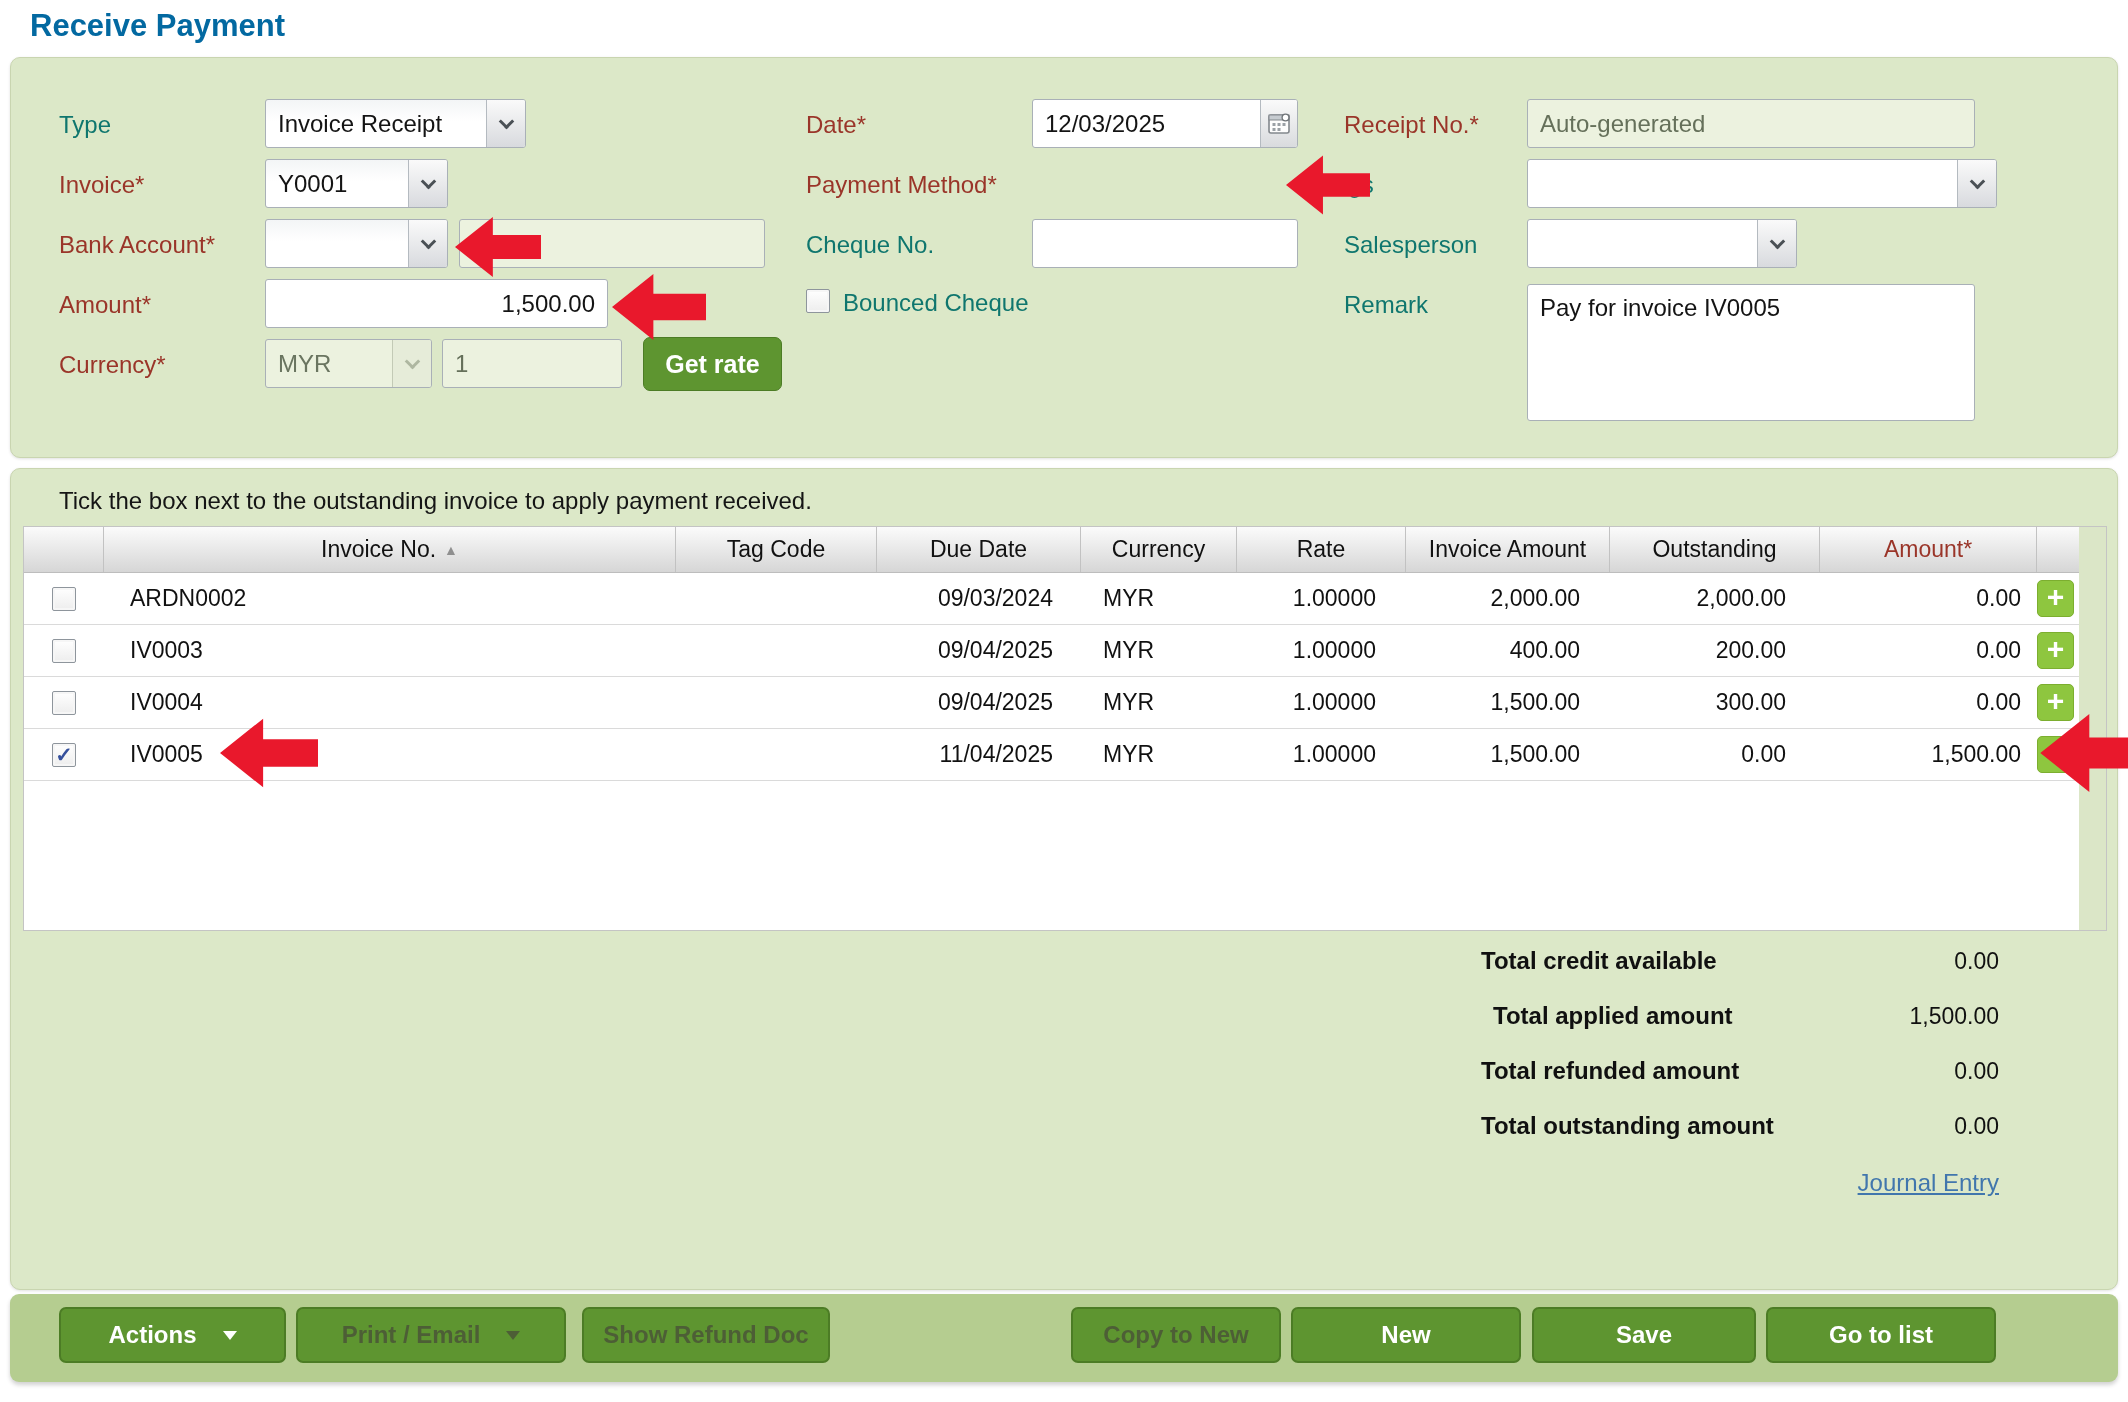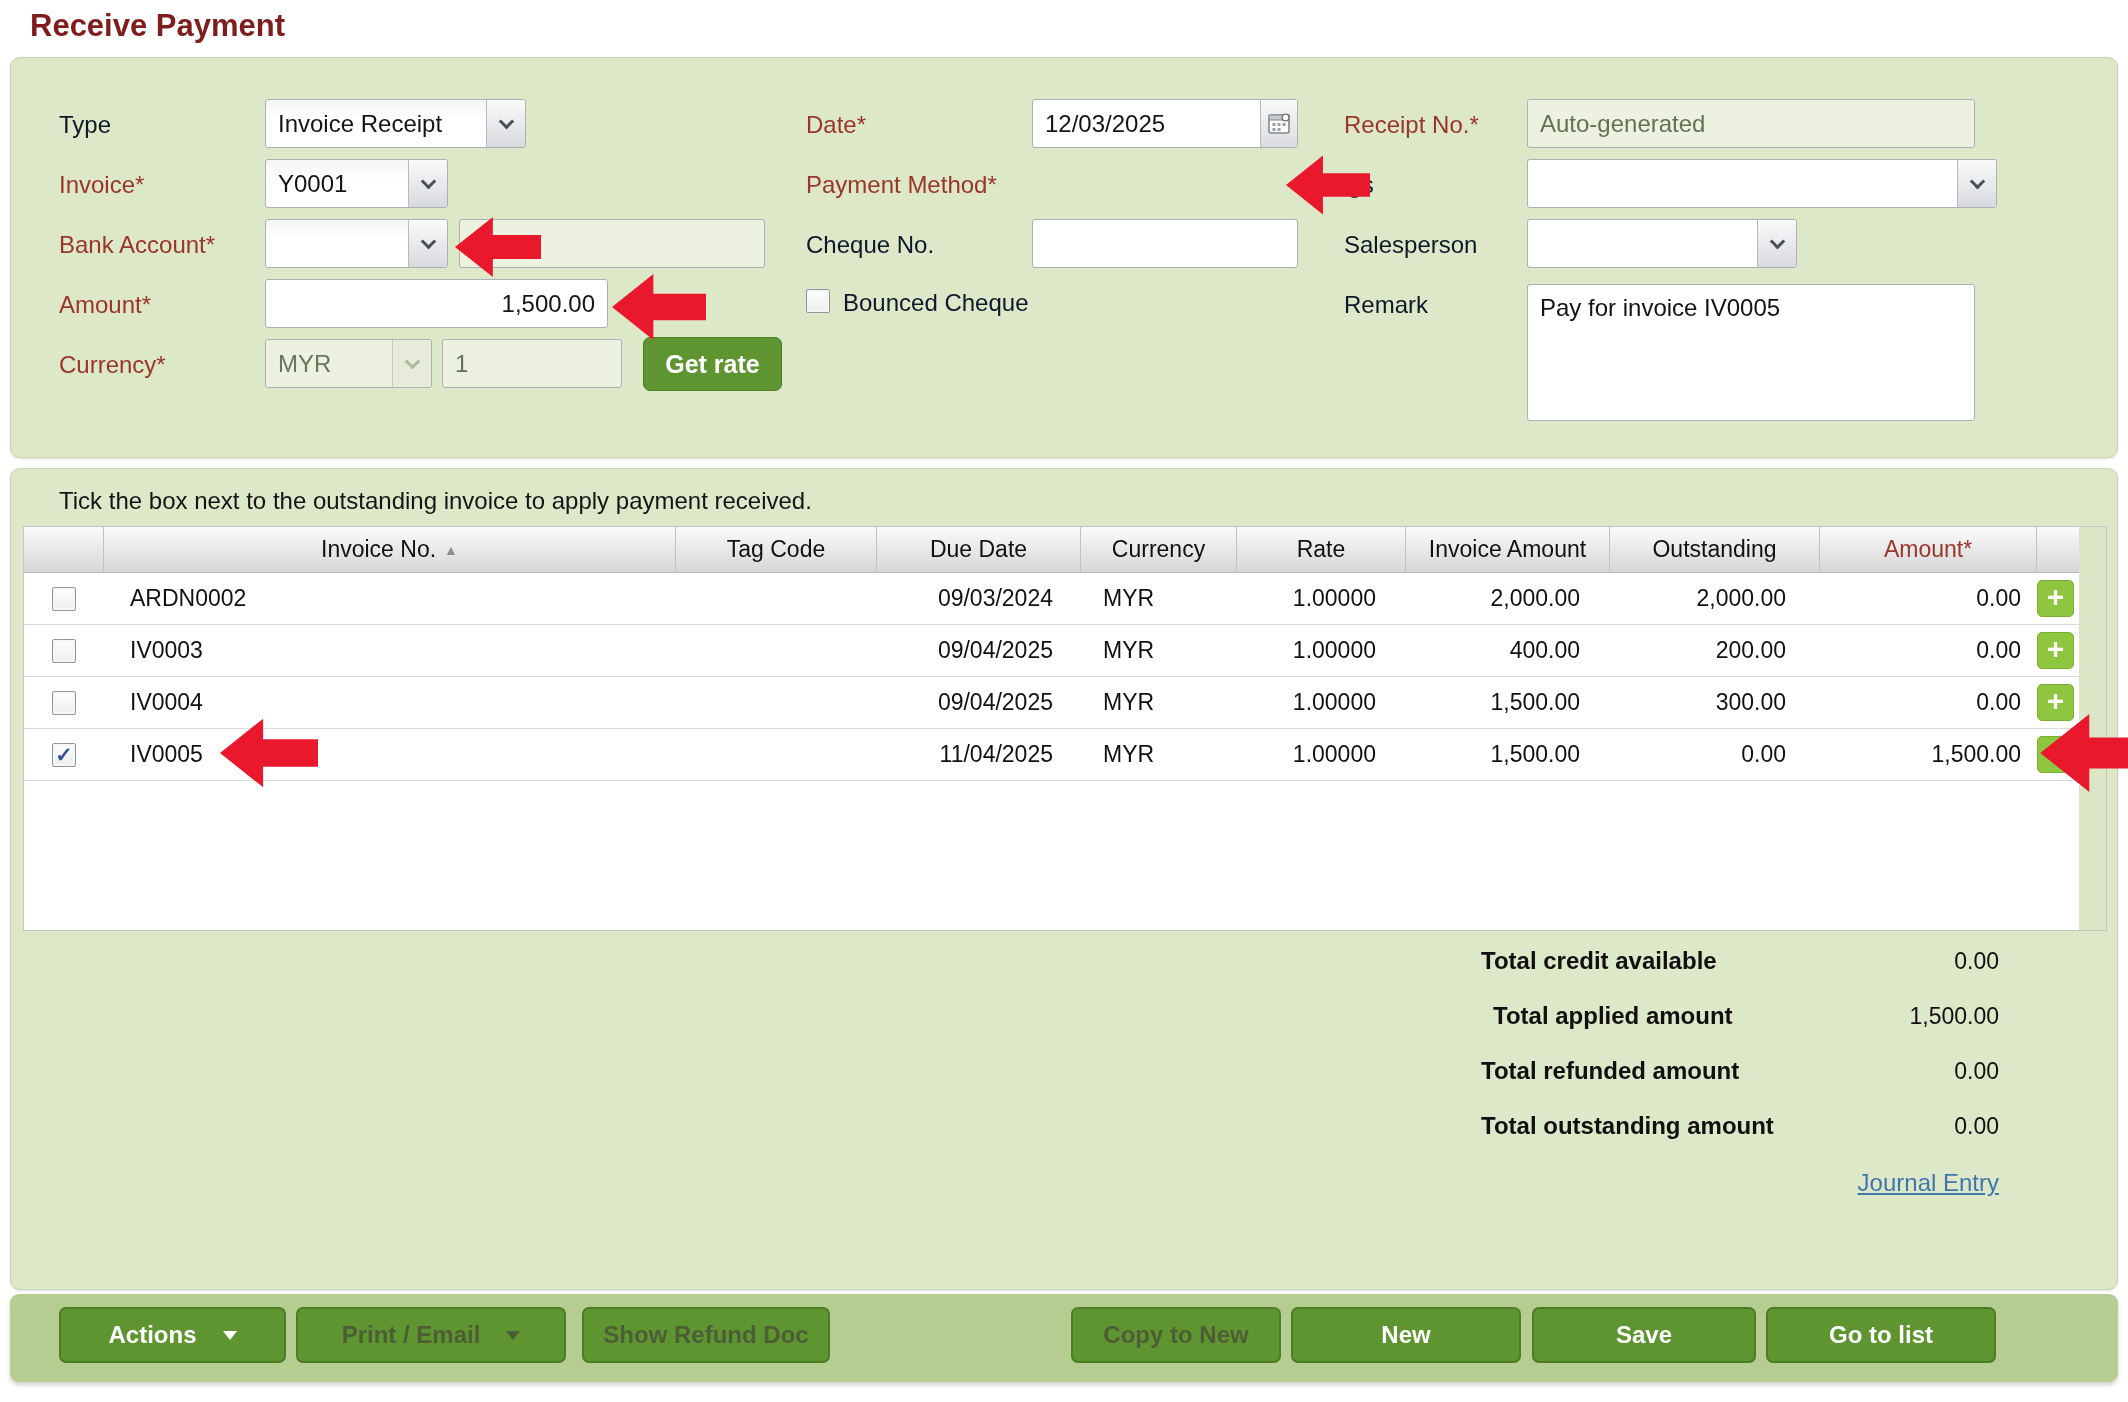--- a/index.html
+++ b/index.html
@@ -1,25 +1,25 @@
 <!DOCTYPE html>
 <html><head>
 <meta charset="utf-8">
 <style>
   * { margin:0; padding:0; box-sizing:border-box; }
   body { background:#fafafa; font-family:"Liberation Sans", sans-serif; }
   .page { position:relative; width:2128px; height:1402px; background:#ffffff; overflow:hidden; }
 
-  .page-title { position:absolute; left:30px; top:8px; font-size:31px; font-weight:700; color:#7f1d1d; }
+  .page-title { position:absolute; left:30px; top:8px; font-size:31px; font-weight:700; color:#0369a1; }
 
   .panel { position:absolute; left:10px; width:2108px; background:#dce8c8; border:1px solid #c9d5b0; border-radius:10px; box-shadow:0 1px 3px rgba(0,0,0,.12); }
   .panel.form-panel  { top:57px;  height:401px; }
   .panel.table-panel { top:468px; height:822px; }
 
-  .lbl { position:absolute; font-size:24px; color:#0f172a; white-space:nowrap; }
+  .lbl { position:absolute; font-size:24px; color:#0f766e; white-space:nowrap; }
   .lbl.req { color:#9a3529; }
 
   .field { position:absolute; height:49px; background:linear-gradient(#f3f5f6,#ffffff 45%); border:1px solid #a9b0b7; border-radius:3px; font-size:24px; color:#141414; display:flex; align-items:center; padding:0 12px; }
   .field.ro { background:#ecf2df; color:#65705a; }
   .field.right { justify-content:flex-end; }
   .combo { padding:0; }
   .combo .val { flex:1; padding:0 12px; overflow:hidden; white-space:nowrap; }
   .chevbtn { width:39px; height:100%; border-left:1px solid #b4bac0; background:linear-gradient(#fafafa,#d8dade); display:flex; align-items:center; justify-content:center; border-radius:0 2px 2px 0; }
   .chev { display:inline-block; width:11px; height:11px; border-right:3px solid #4a5055; border-bottom:3px solid #4a5055; transform:rotate(45deg); margin-top:-5px; }
   .combo.disabled { background:#ecf2df; color:#6a7560; }

